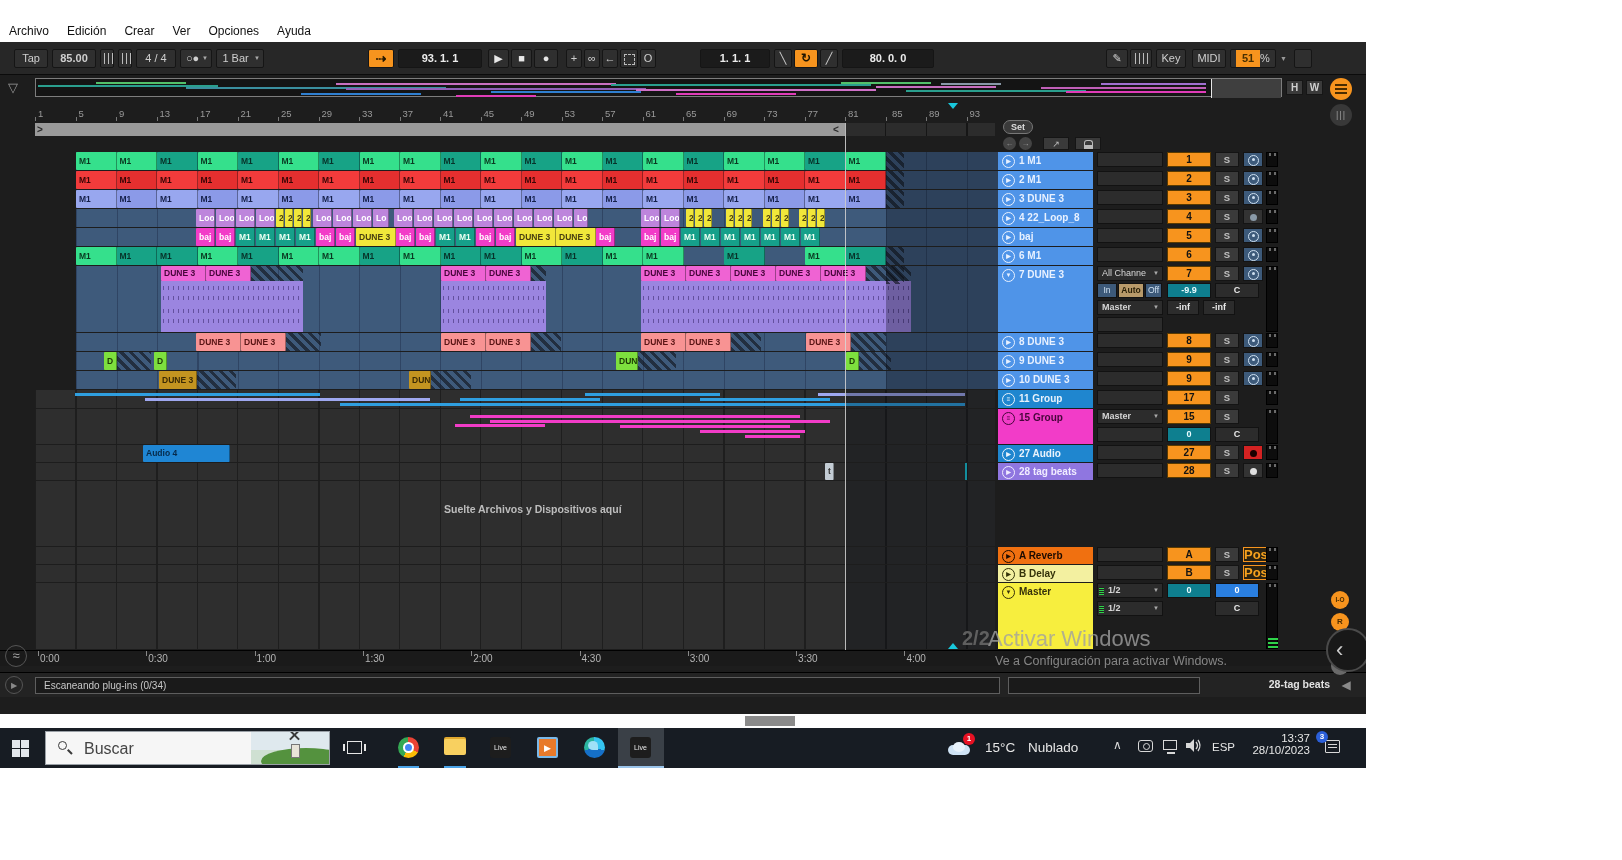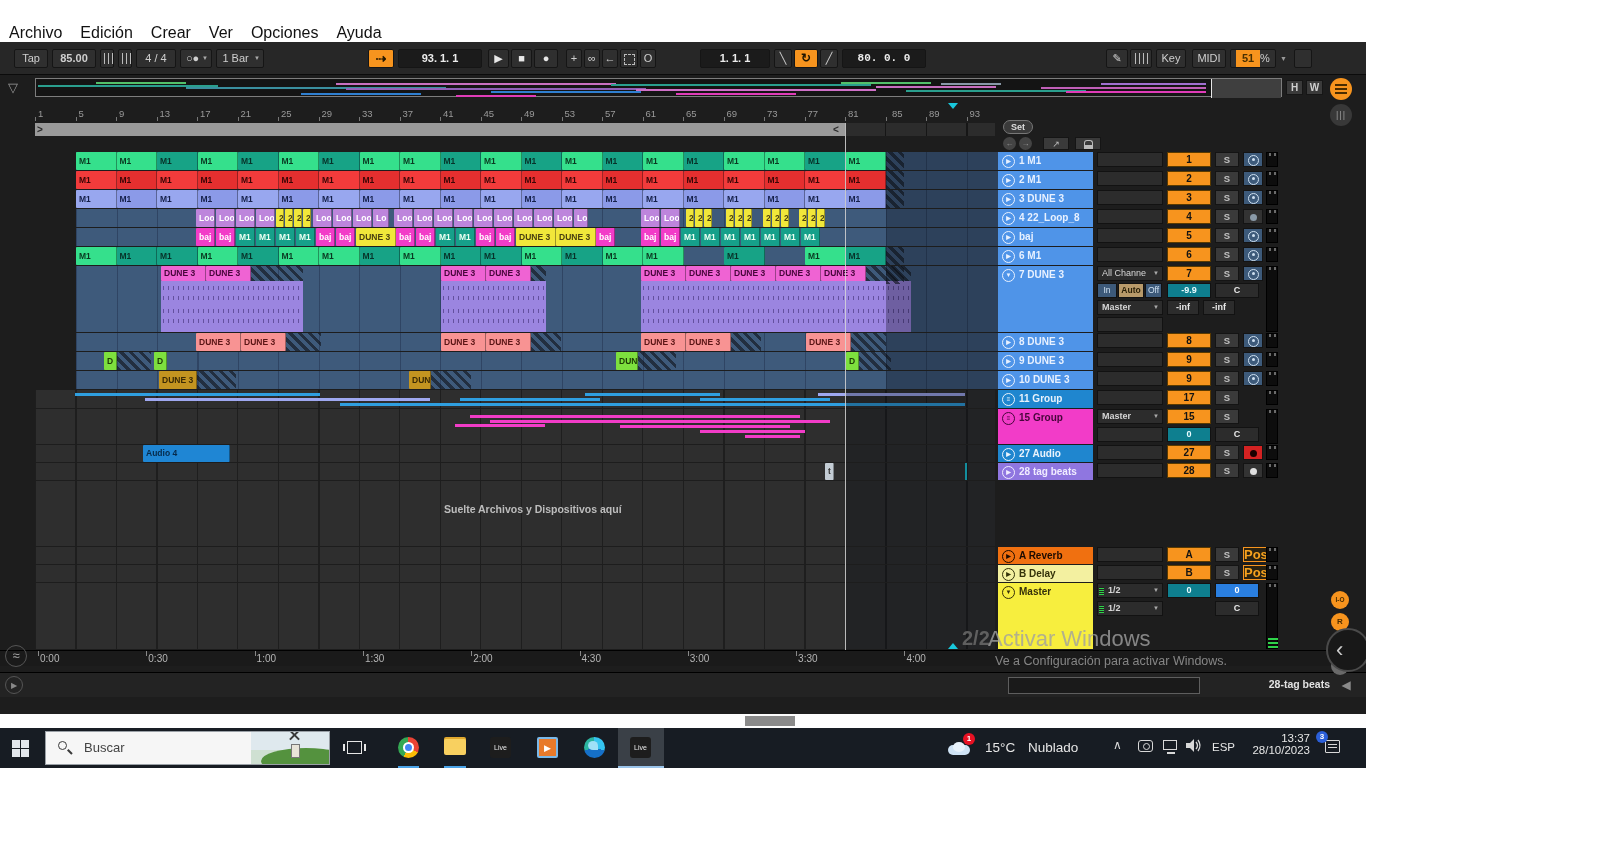--- a/index.html
+++ b/index.html
@@ -8,21 +8,21 @@
   .screen{position:absolute;left:0;top:0;width:1366px;height:768px;background:#fff;overflow:hidden;}
   
   .titlebar{left:0;top:0;width:1366px;height:22px;background:#fff;color:#111;font-size:12px;}
   .live-logo{left:5px;top:3px;width:16px;height:15px;background:#111;border-radius:2px;
     background-image:linear-gradient(90deg,#111 3px,#fff 3px,#fff 4px,#111 4px,#111 6px,#fff 6px,#fff 7px,#111 7px),linear-gradient(0deg,#111 3px,#fff 3px,#fff 4px,#111 4px,#111 6px,#fff 6px,#fff 7px,#111 7px);
     background-size:8px 9px,7px 9px;background-position:2px 3px,8px 3px;background-repeat:no-repeat;}
   .wtitle{left:27px;top:4px;white-space:nowrap;}
   .wbtn{top:2px;width:30px;height:18px;text-align:center;font-size:13px;color:#111;line-height:18px;}
   .restore-box{left:9px;top:4px;width:9px;height:9px;border:1px solid #111;background:#fff;}
   .restore-box2{left:12px;top:2px;width:9px;height:9px;border:1px solid #111;}
-  .menubar{left:0;top:22px;width:1366px;height:20px;background:#fff;color:#111;font-size:16px;}
+  .menubar{left:0;top:22px;width:1366px;height:20px;background:#fff;color:#111;font-size:12px;}
   .menu-item{display:inline-block;margin:2px 9px 0 9px;}
   
   .app{left:0;top:42px;width:1366px;height:672px;background:#1d1d1d;overflow:hidden;color:#c8c8c8;}
   .transport{left:0;top:0;width:1366px;height:33px;background:#272727;border-bottom:1px solid #0b0b0b;}
   .tbox{top:7px;height:19px;background:#2f2f2f;border:1px solid #151515;color:#cfcfcf;font-size:11px;line-height:17px;text-align:center;border-radius:2px;}
   .tdark{background:#1b1b1b;color:#ececec;font-weight:bold;}
   .torange{background:#f7941e;color:#1d1400;font-weight:bold;}
   .lines-ico{background-image:repeating-linear-gradient(90deg,#bbb 0 1px,transparent 1px 4px);background-size:13px 11px;background-position:center;background-repeat:no-repeat;}
   .dashed-box{width:9px;height:9px;border:1px dashed #bbb;display:inline-block;margin-top:4px;}
   
@@ -59,21 +59,21 @@
   .bluev{background:#2a7fe0!important;color:#fff!important;font-weight:bold;text-align:center;}
   .dd:after{content:"▼";float:right;margin-right:3px;font-size:6px;color:#aaa;}
   .post{position:absolute;left:1243px;width:28px;background:#2a2211;border:1px solid #f7941e;color:#f7a21e;font-size:13px;font-weight:bold;text-align:center;}
   
   .circ{border-radius:50%;text-align:center;}
   .statusbar{left:0;top:630px;width:1366px;height:25px;background:#232323;border-top:1px solid #000;}
   .watermark{color:rgba(160,160,160,.8);}
   
   .taskbar{left:0;top:728px;width:1366px;height:40px;background:#171c23;color:#e6e6e6;}
   .underline{position:absolute;top:38px;height:2px;background:#4aa3e8;}
-  .search-box{left:45px;top:3px;width:285px;height:34px;background:#f6f6f6;border:1px solid #9aa0a6;color:#444;font-size:13px;}
+  .search-box{left:45px;top:3px;width:285px;height:34px;background:#f6f6f6;border:1px solid #9aa0a6;color:#444;font-size:16px;}
   .badge{position:absolute;border-radius:50%;color:#fff;font-size:8px;font-weight:bold;text-align:center;line-height:12px;width:12px;height:12px;}
   .win-strip{left:0;top:714px;width:1366px;height:14px;background:#fdfdfd;}
 </style>
 </head>
 <body>
 
 <div class="screen">
 
 
   <div class="abs menubar" id="menubar"><span class="menu-item">Archivo</span><span class="menu-item">Edición</span><span class="menu-item">Crear</span><span class="menu-item">Ver</span><span class="menu-item">Opciones</span><span class="menu-item">Ayuda</span></div>
@@ -97,21 +97,21 @@
       <div class="abs tbox" style="left:566px;width:16px;">+</div>
       <div class="abs tbox" style="left:584px;width:16px;">∞</div>
       <div class="abs tbox" style="left:602px;width:16px;">←</div>
       <div class="abs tbox" style="left:620px;width:18px;"><span class="dashed-box"></span></div>
       <div class="abs tbox" style="left:640px;width:16px;">O</div>
 
       <div class="abs tbox tdark" style="left:700px;width:70px;">1. 1. 1</div>
       <div class="abs tbox" style="left:774px;width:18px;">╲</div>
       <div class="abs tbox torange" style="left:794px;width:24px;font-size:12px;">↻</div>
       <div class="abs tbox" style="left:820px;width:18px;">╱</div>
-      <div class="abs tbox tdark" style="left:842px;width:84px;font-family:Liberation Mono, monospace;">80. 0. 0</div>
+      <div class="abs tbox tdark" style="left:842px;width:92px;">80. 0. 0</div>
 
       <div class="abs tbox" style="left:1106px;width:22px;">✎</div>
       <div class="abs tbox lines-ico" style="left:1130px;width:22px;"></div>
       <div class="abs tbox" style="left:1156px;width:30px;">Key</div>
       <div class="abs tbox" style="left:1192px;width:34px;">MIDI</div>
       <div class="abs tbox" style="left:1230px;width:46px;padding:0;">
         <span style="display:inline-block;width:24px;background:#f7941e;color:#4a3000;font-weight:bold;">51</span><span>%</span>
       </div>
       <div class="abs" style="left:1280px;top:13px;font-size:7px;color:#999;">▼</div>
       <div class="abs tbox" style="left:1294px;width:18px;"></div>
@@ -615,20 +615,21 @@
         <div class="time-tick" style="left: 687.8px;"></div>
         <div class="time-lab" style="left: 798.1px;">3:30</div>
         <div class="time-tick" style="left: 796.1px;"></div>
         <div class="time-lab" style="left: 906.4px;">4:00</div>
         <div class="time-tick" style="left: 904.4px;"></div>
       </div>
     <div class="abs circ" style="left:5px;top:603px;width:22px;height:22px;border:1px solid #555;color:#aaa;font-size:13px;line-height:20px;">≈</div>
 
     <div class="abs statusbar">
       <div class="abs circ" style="left:5px;top:3px;width:18px;height:18px;border:1px solid #555;color:#888;font-size:8px;line-height:17px;">▶</div>
+      <div class="abs" style="left:35px;top:4px;width:965px;height:17px;background:#1a1a1a;border:1px solid #5e5e5e;color:#c8c8c8;font-size:10px;line-height:15px;padding-left:8px;">Escaneando plug-ins (0/34)</div>
       <div class="abs" style="left:1008px;top:4px;width:192px;height:17px;background:#1a1a1a;border:1px solid #5e5e5e;"></div>
       <div class="abs" style="left:1205px;top:5px;width:125px;text-align:right;color:#e2e2e2;font-size:10.5px;font-weight:bold;">28-tag beats</div>
       <div class="abs circ" style="left:1336px;top:2px;width:20px;height:20px;color:#8a8a8a;font-size:12px;line-height:20px;">◀</div>
     </div>
 
     <div class="abs circ" style="left:1331px;top:549px;width:18px;height:18px;background:#f7941e;color:#4a2c00;font-size:6.5px;font-weight:bold;line-height:18px;">I-O</div>
     <div class="abs circ" style="left:1331px;top:571px;width:18px;height:18px;background:#f7941e;color:#4a2c00;font-size:8px;font-weight:bold;line-height:18px;">R</div>
     <div class="abs circ" style="left:1331px;top:593px;width:18px;height:18px;background:#f7941e;color:#4a2c00;font-size:8px;font-weight:bold;line-height:18px;">M</div>
     <div class="abs circ" style="left:1331px;top:615px;width:18px;height:18px;background:#6a6a6a;color:#333;font-size:8px;font-weight:bold;line-height:18px;">D</div>
     <div class="abs circ" style="left:1326px;top:586px;width:44px;height:44px;background:#181818;border:2px solid #4a4a4a;color:#ccc;font-size:22px;line-height:40px;text-align:left;padding-left:8px;">‹</div>

